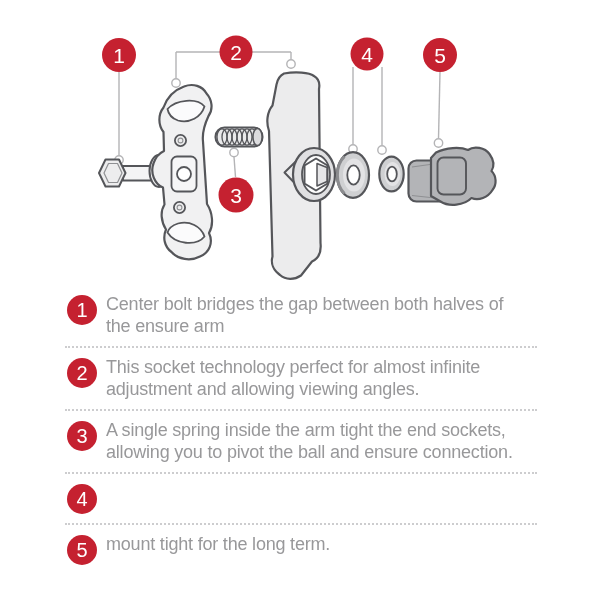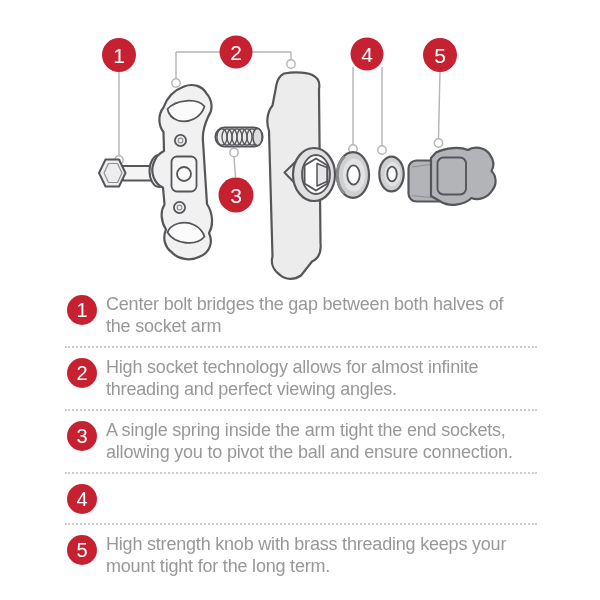--- a/index.html
+++ b/index.html
@@ -190,45 +190,44 @@
     <text class="callout-num" x="440" y="55.5" text-anchor="middle" dominant-baseline="central">5</text>
   </g>
 </svg>
 
 <div id="feature-list">
 
   <div class="feature-item">
     <div class="num-badge">1</div>
     <div class="feature-text">
       <div>Center bolt bridges the gap between both halves of</div>
-      <div>the socket arm</div>
+      <div>the ensure arm</div>
     </div>
   </div>
 
   <div class="feature-item">
     <div class="num-badge">2</div>
     <div class="feature-text">
-      <div>High socket technology allows for almost infinite</div>
-      <div>threading and perfect viewing angles.</div>
+      <div>This socket technology perfect for almost infinite</div>
+      <div>adjustment and allowing viewing angles.</div>
     </div>
   </div>
 
   <div class="feature-item">
     <div class="num-badge">3</div>
     <div class="feature-text">
       <div>A single spring inside the arm tight the end sockets,</div>
       <div>allowing you to pivot the ball and ensure connection.</div>
     </div>
   </div>
 
   <div class="feature-item">
     <div class="num-badge">4</div>
   </div>
 
   <div class="feature-item">
     <div class="num-badge">5</div>
     <div class="feature-text">
-      <div>High strength knob with brass threading keeps your</div>
       <div>mount tight for the long term.</div>
     </div>
   </div>
 
 </div>
 
 </body></html>

